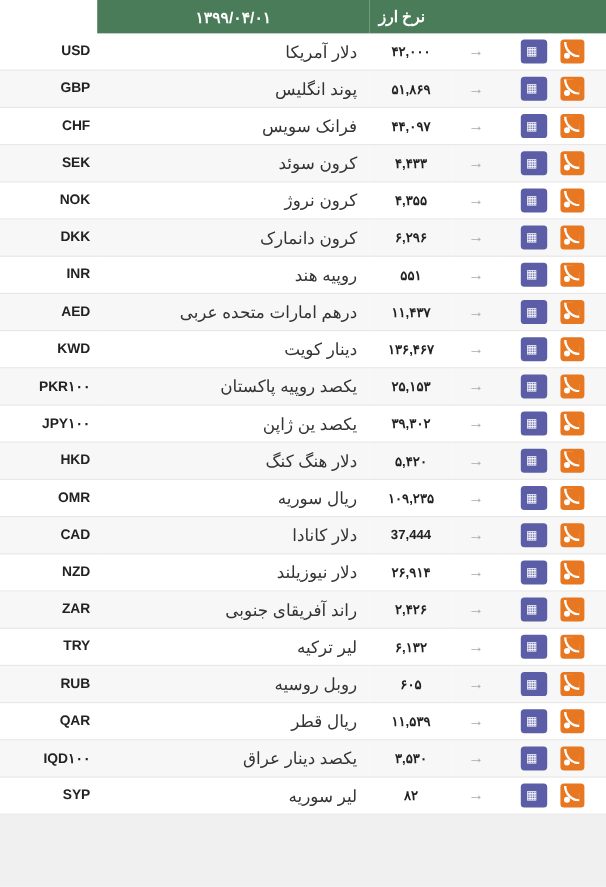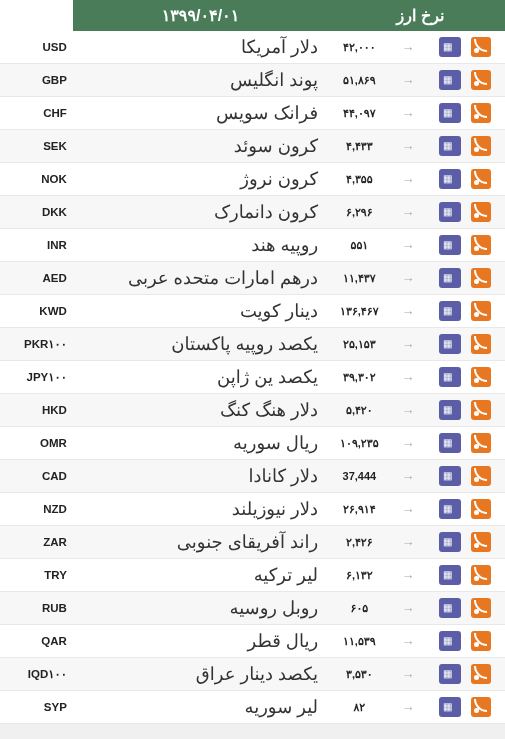--- a/index.html
+++ b/index.html
@@ -20,21 +20,21 @@
       font-size: 12.5px;
     }
     thead tr {
       background: #4a7c59;
       color: #fff;
     }
     thead th {
       padding: 6px 8px;
       text-align: center;
       font-weight: bold;
-      font-size: 16px;
+      font-size: 13px;
     }
     tbody tr {
       border-bottom: 1px solid #e8e8e8;
     }
     tbody tr:nth-child(odd) {
       background: #fff;
     }
     tbody tr:nth-child(even) {
       background: #f7f7f7;
     }
@@ -48,21 +48,21 @@
       font-weight: bold;
       color: #222;
       font-size: 11.5px;
       text-align: right;
       padding-left: 10px;
     }
     .td-name {
       text-align: right;
       padding-right: 10px;
       color: #333;
-      font-size: 18px;
+      font-size: 14px;
     }
     .td-value {
       font-weight: bold;
       color: #222;
       font-size: 11px;
       direction: ltr;
     }
     .icon-rss {
       display: inline-block;
       width: 20px;
@@ -124,21 +124,21 @@
       min-width: 60px;
     }
   </style>
 </head>
 <body>
 
 <div class="container">
   <table>
     <thead>
       <tr>
-        <th colspan="3" style="text-align:center; padding-right:0;">نرخ ارز</th>
+        <th colspan="3" style="text-align:left; padding-right:0;font-family:Liberation Serif, serif;">نرخ ارز</th>
         <th colspan="1">۱۳۹۹/۰۴/۰۱</th>
       </tr>
     </thead>
     <tbody id="table-body">
     <tr>
           <td class="icons-cell">
       <span class="icon-rss" title="RSS"></span>
       &nbsp;
       <span class="icon-chart" title="Chart"></span>
     </td>

